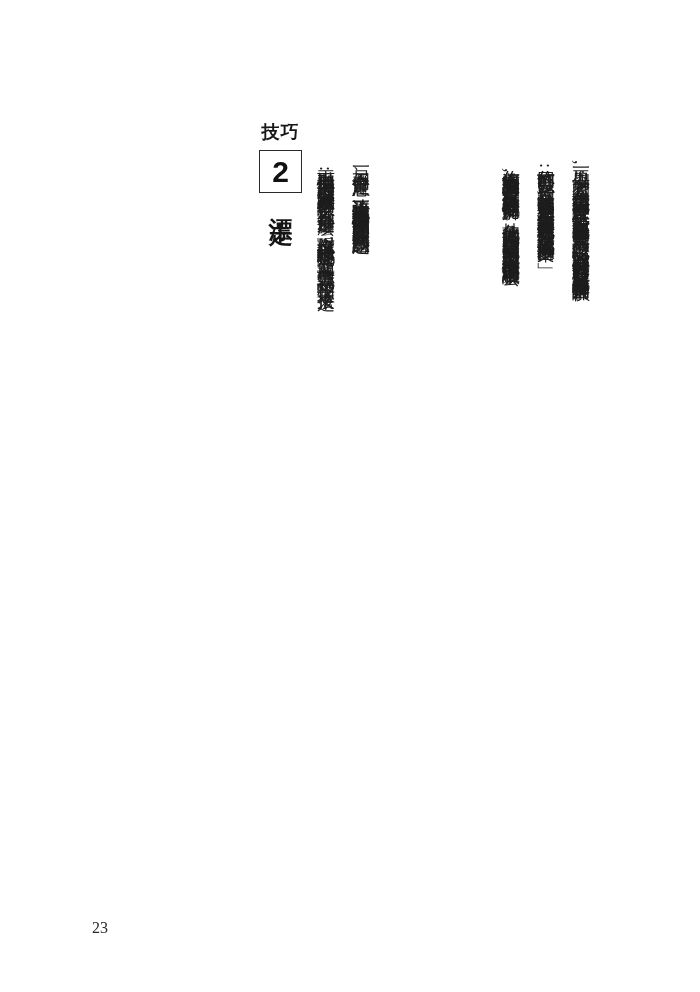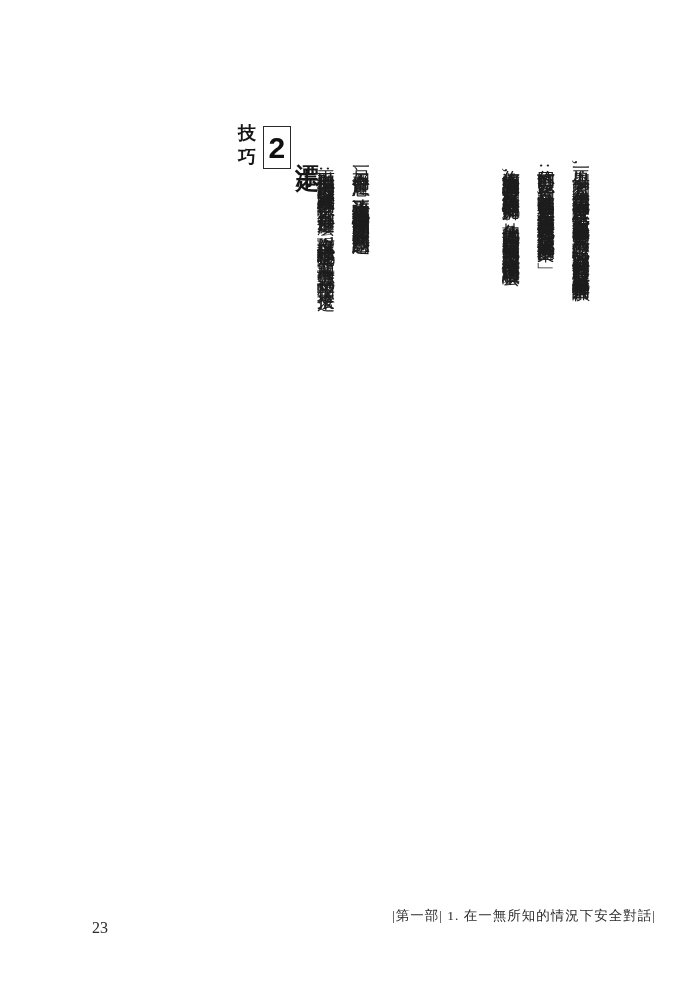--- a/index.html
+++ b/index.html
@@ -40,20 +40,21 @@
   }
   
   .section-header {
     position: absolute;
     top: 120px;
     left: 238px;
     width: 115px;
     padding-right: 30px;
     box-sizing: border-box;
     display: flex;
+    flex-direction: column;
     align-items: center;
     font-family: "Liberation Sans", "DejaVu Sans", sans-serif;
   }
   .section-label {
     font-size: 18px;
     font-weight: bold;
     letter-spacing: 1px;
     color: #161616;
   }
   .section-number-box {
@@ -116,15 +117,14 @@
   <div class="section-header">
     <div class="section-label">技巧</div>
     <div class="section-number-box">
       <span class="section-number">2</span>
     </div>
     <div class="section-title">漂走</div>
   </div>
 
   <span class="page-number">23</span>
 
-  <span class="running-title">|第一部| 1. 在一無所知的情況下安全對話|</span>
 
 </div>
 
 </body></html>

